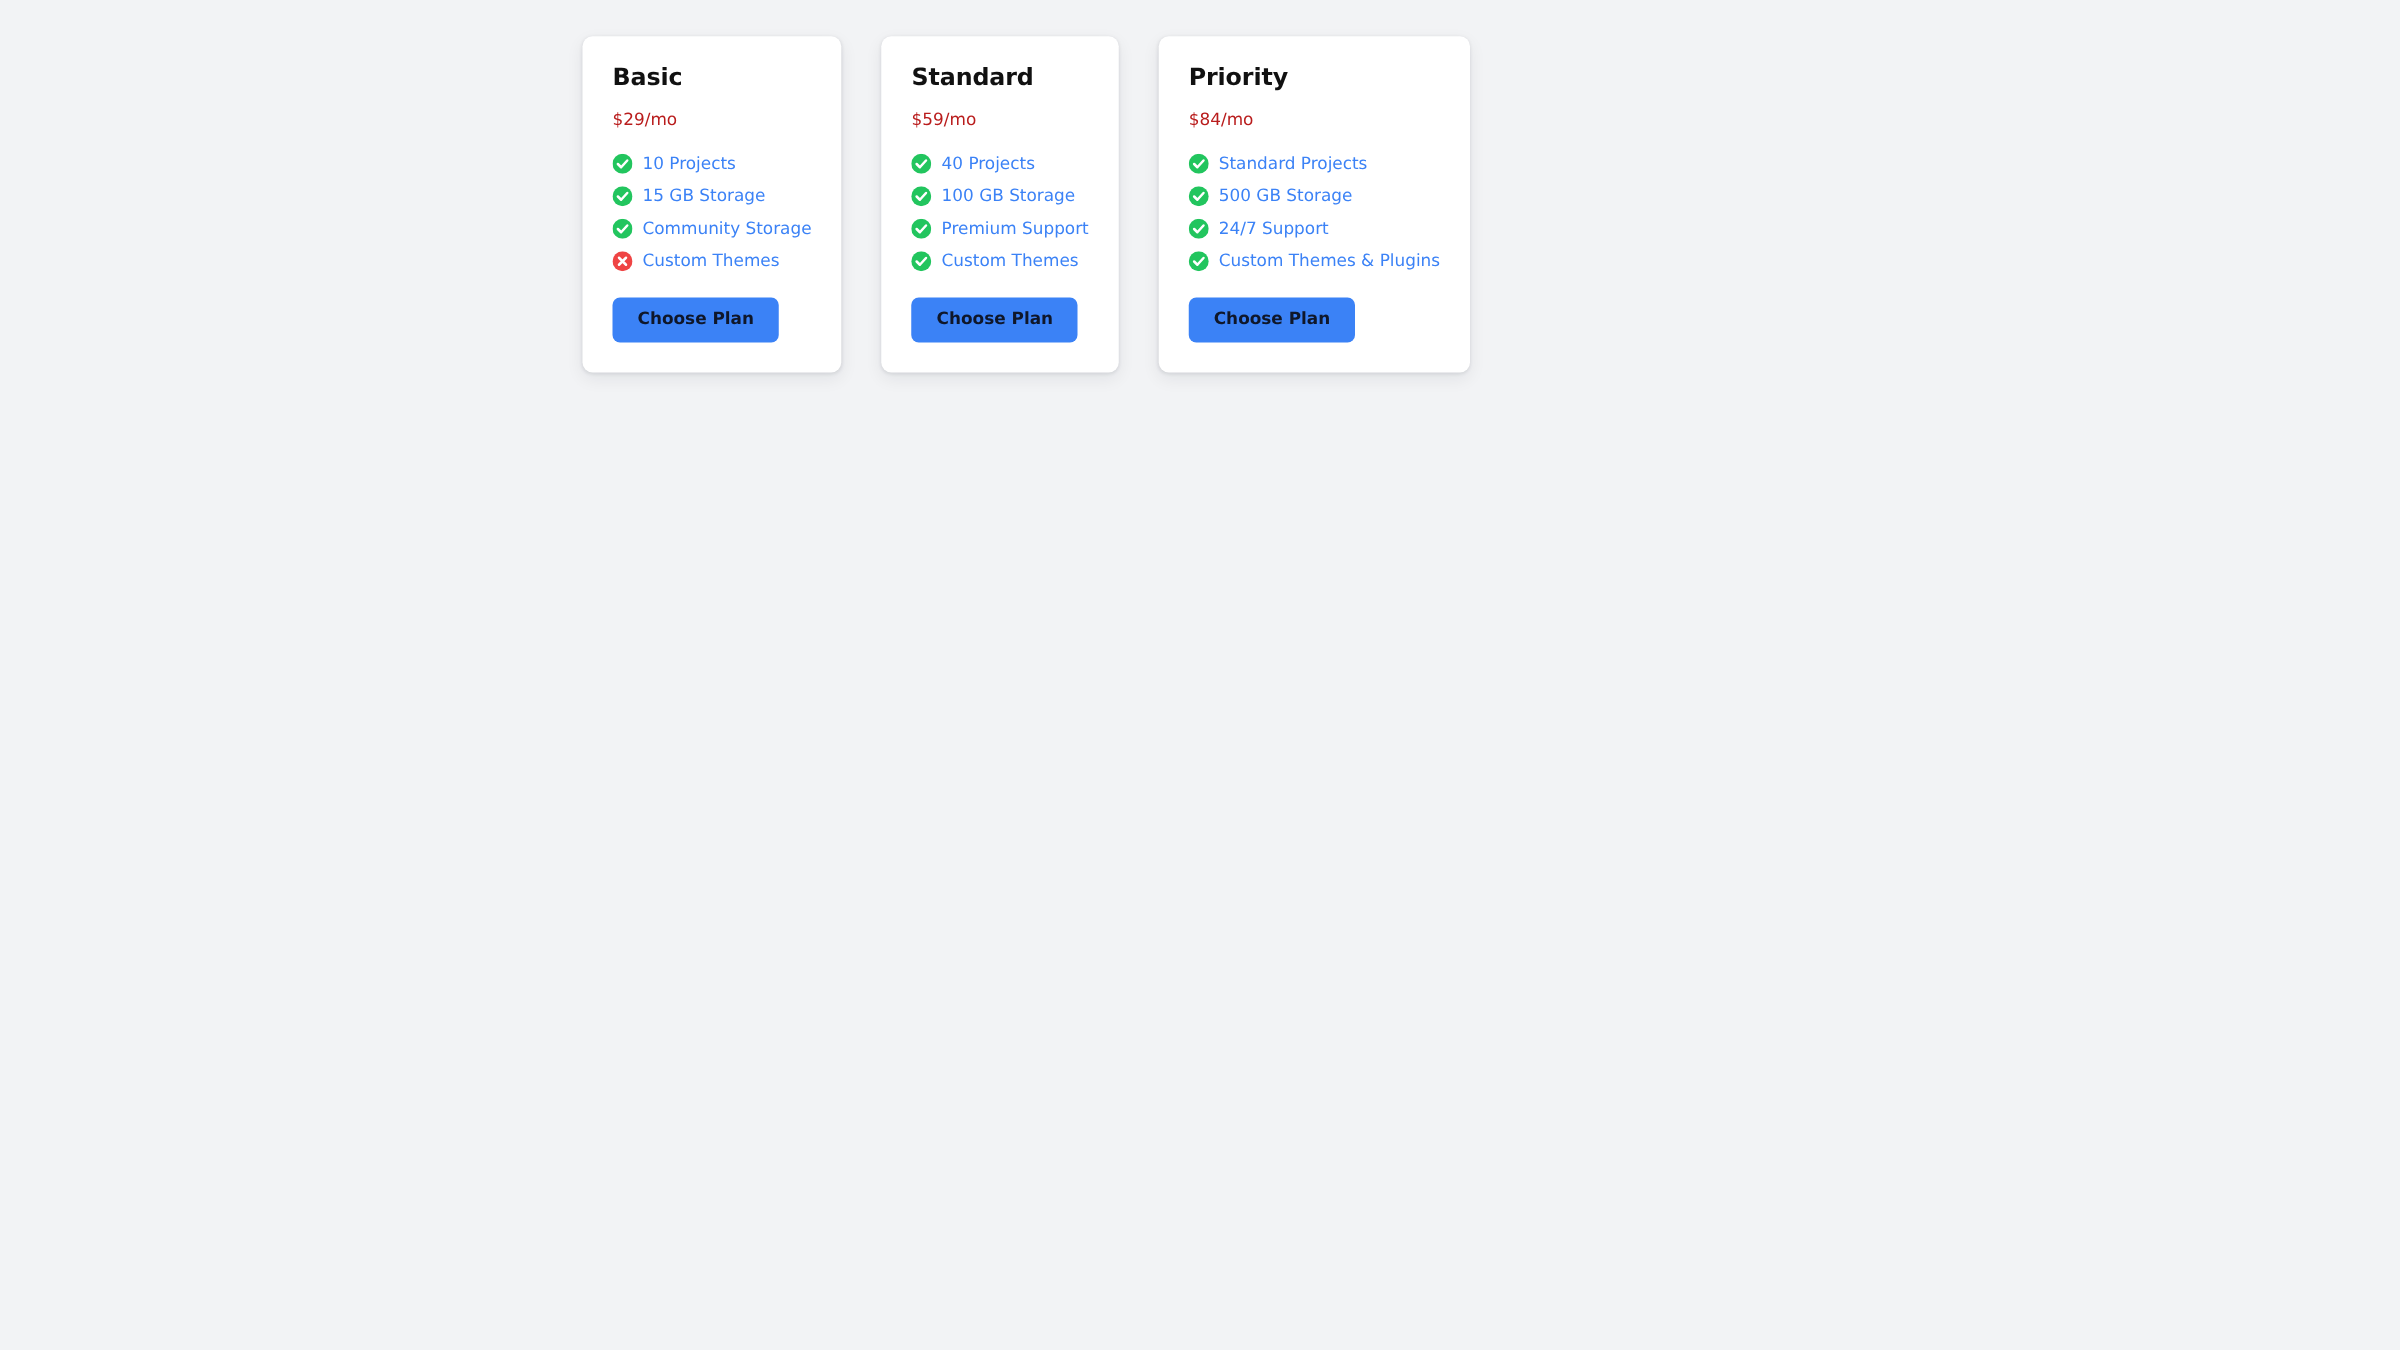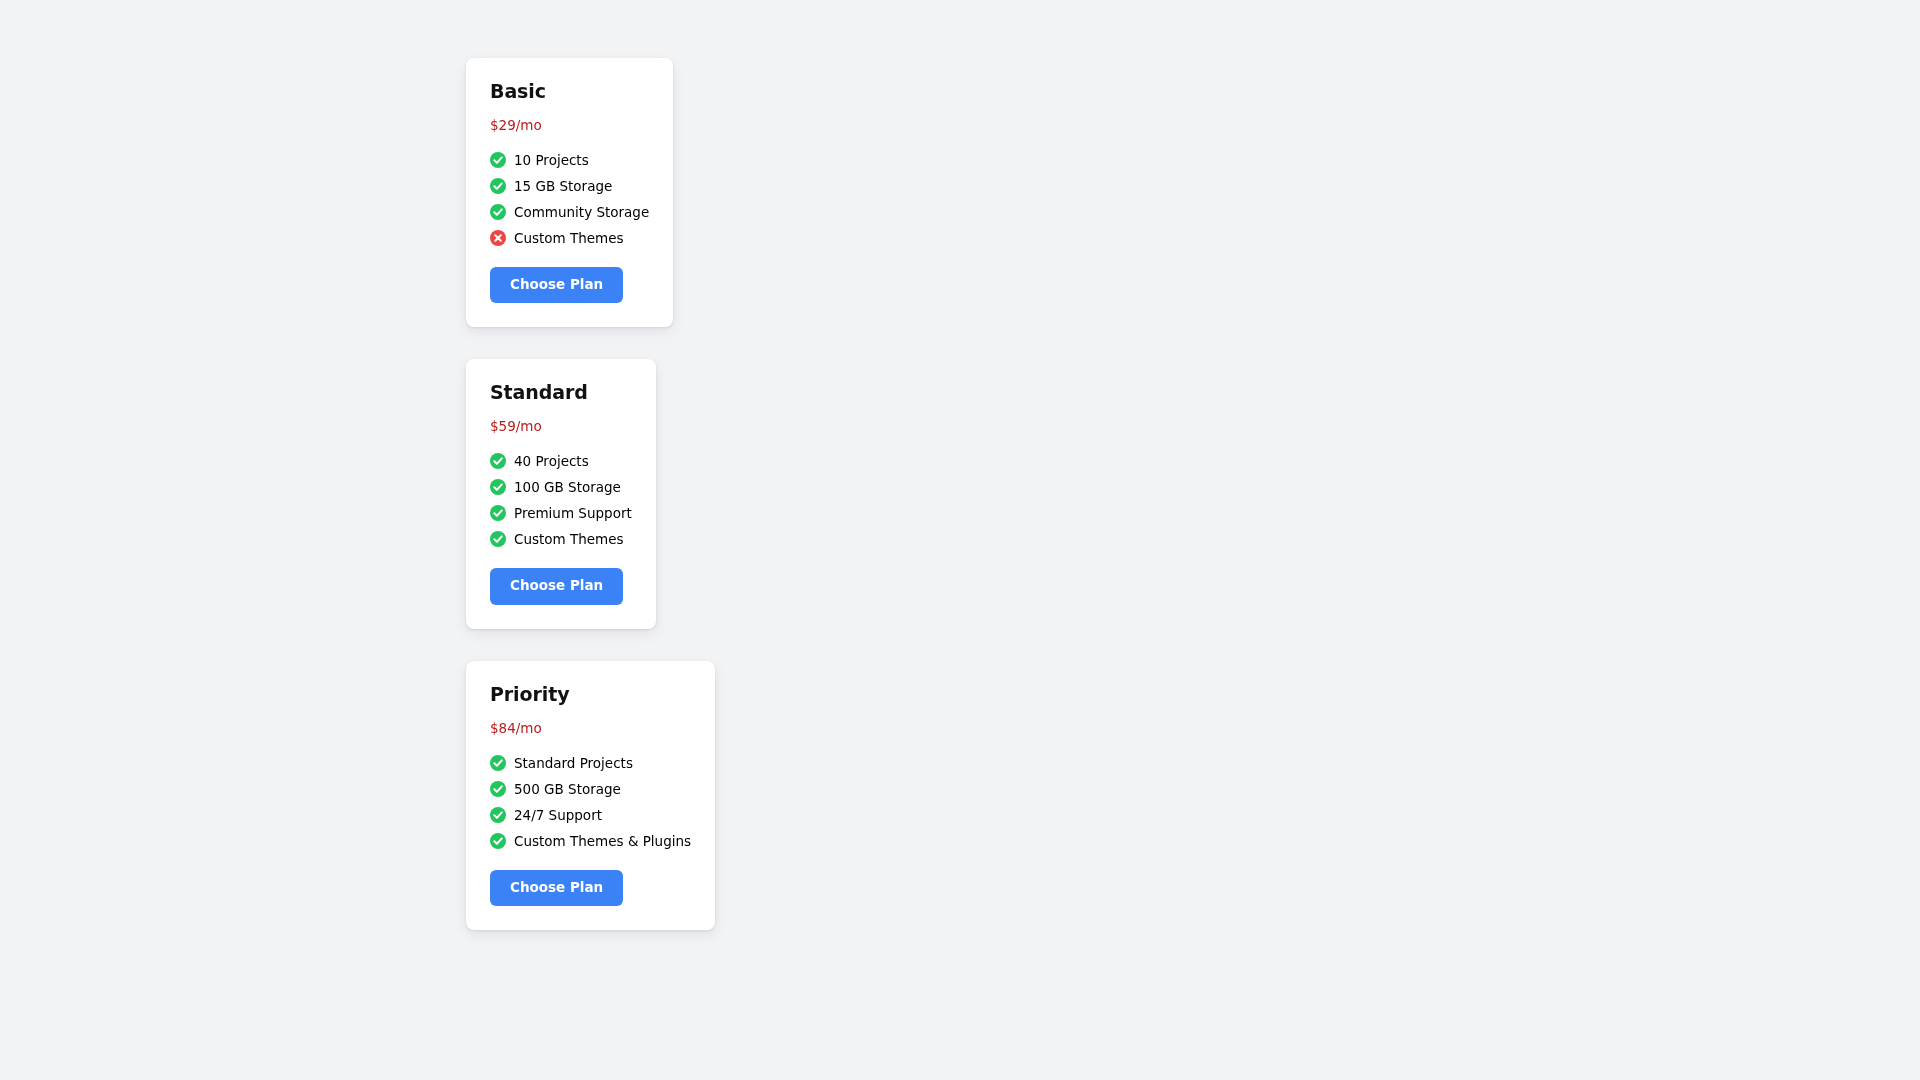--- a/index.html
+++ b/index.html
@@ -11,28 +11,26 @@
     width: 1920px;
     height: 1080px;
     background: #f2f3f5;
     font-family: "DejaVu Sans", "Liberation Sans", sans-serif;
     -webkit-font-smoothing: antialiased;
     overflow: hidden;
   }
 
   #pricing-section {
     display: flex;
-    flex-direction: column;
     align-items: flex-start;
     justify-content: flex-start;
     gap: 32px;
     padding-top: 29px;
     padding-left: 466px;
     box-sizing: border-box;
-    margin-top: 29px;
   }
 
   .plan-card {
     background: #ffffff;
     border-radius: 8px;
     box-shadow: 0 1px 3px rgba(16, 24, 40, 0.10),
                 0 5px 14px rgba(16, 24, 40, 0.07);
     padding: 22px 24px 24px 24px;
     box-sizing: border-box;
     display: flex;
@@ -79,29 +77,29 @@
 
   .feature-icon {
     flex: 0 0 auto;
     width: 16px;
     height: 16px;
     display: block;
   }
 
   .feature-label {
     font-size: 13.5px;
-    color: #000000;
+    color: #3b82f6;
     line-height: 16px;
     white-space: nowrap;
   }
 
   .choose-plan-button {
     margin-top: 21px;
     background: #3b82f6;
-    color: #ffffff;
+    color: #0f172a;
     border: none;
     border-radius: 6px;
     font-family: "DejaVu Sans", "Liberation Sans", sans-serif;
     font-size: 13.5px;
     font-weight: bold;
     padding: 11px 20px 12px 20px;
     cursor: pointer;
     white-space: nowrap;
     line-height: 1;
   }

